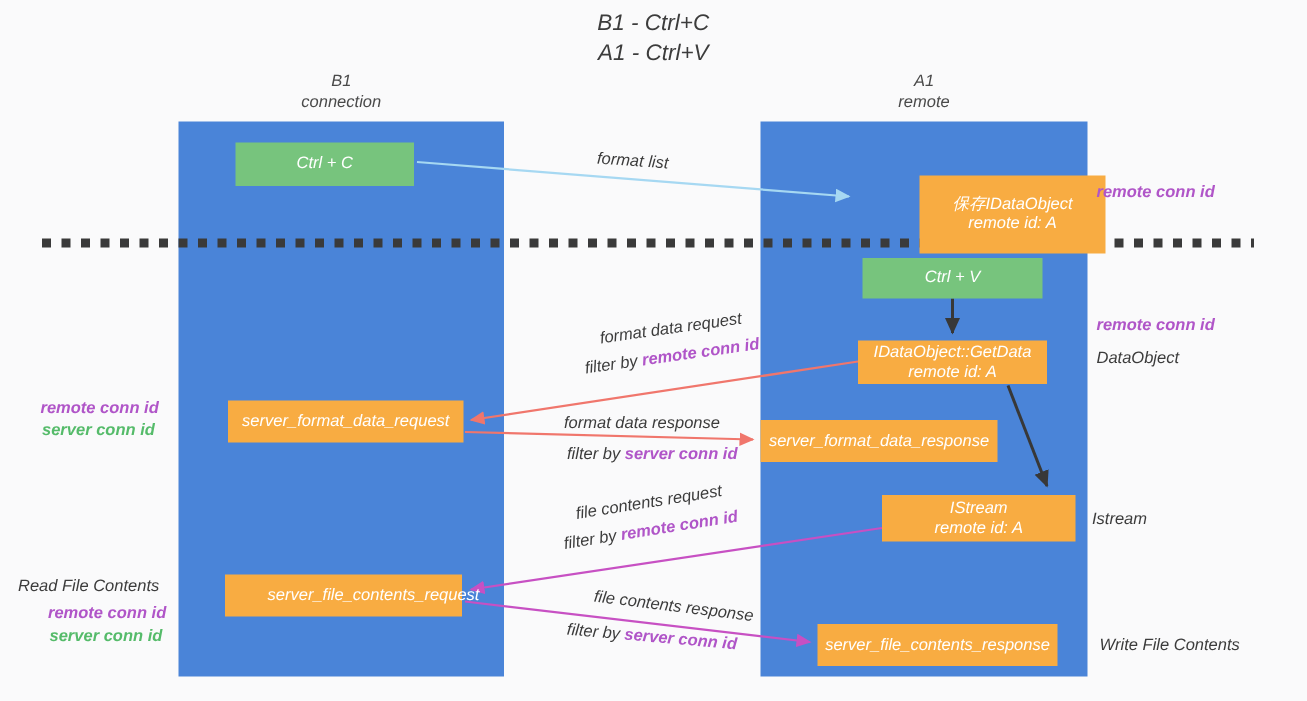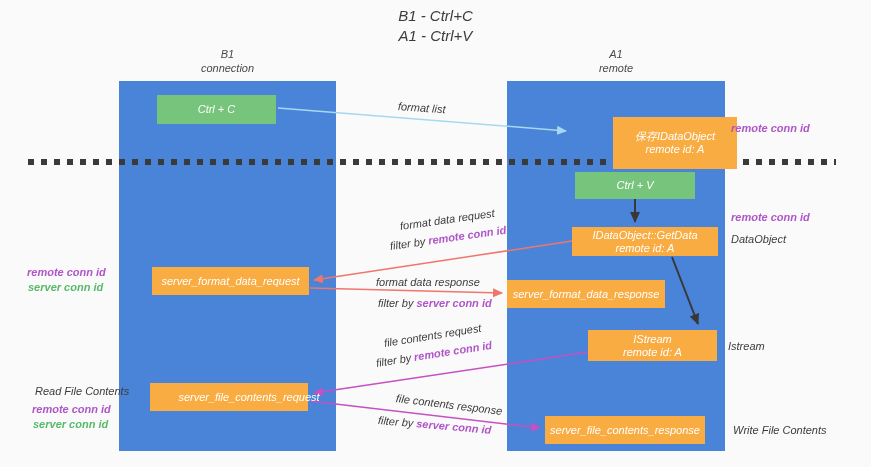--- a/index.html
+++ b/index.html
@@ -111,21 +111,21 @@
 
   <div class="node orange" style="left:573px; top:117px; width:124px; height:52px;margin-left:40px;">
     <span>保存IDataObject</span>
     <span>remote id: A</span>
   </div>
 
   <div class="node green" style="left:575px; top:172px; width:120px; height:27px;">
     <span>Ctrl + V</span>
   </div>
 
-  <div class="node orange" style="left:572px; top:227px; width:146px; height:29px;">
+  <div class="node orange" style="left:572px; top:227px; width:126px; height:29px;">
     <span>IDataObject::GetData</span>
     <span>remote id: A</span>
   </div>
 
   <div class="node orange" style="left:507px; top:280px; width:158px; height:28px;">
     <span>server_format_data_response</span>
   </div>
 
   <div class="node orange" style="left:152px; top:267px; width:157px; height:28px;">
     <span>server_format_data_request</span>
@@ -167,17 +167,17 @@
   </div>
 
   <div class="ann purple" style="left:731px; top:122px;">remote conn id</div>
   <div class="ann purple" style="left:731px; top:211px;">remote conn id</div>
   <div class="ann dark" style="left:731px; top:233px;">DataObject</div>
   <div class="ann dark" style="left:728px; top:340px;">Istream</div>
   <div class="ann dark" style="left:733px; top:424px;">Write File Contents</div>
 
   <div class="ann purple" style="left:27px; top:266px;">remote conn id</div>
   <div class="ann green" style="left:28px; top:281px;">server conn id</div>
-  <div class="ann dark" style="left:35px; top:385px;">Read File Contents</div>
+  <div class="ann dark" style="left:12px; top:385px;">Read File Contents</div>
   <div class="ann purple" style="left:32px; top:403px;">remote conn id</div>
   <div class="ann green" style="left:33px; top:418px;">server conn id</div>
 
 </div>
 
 </body></html>

